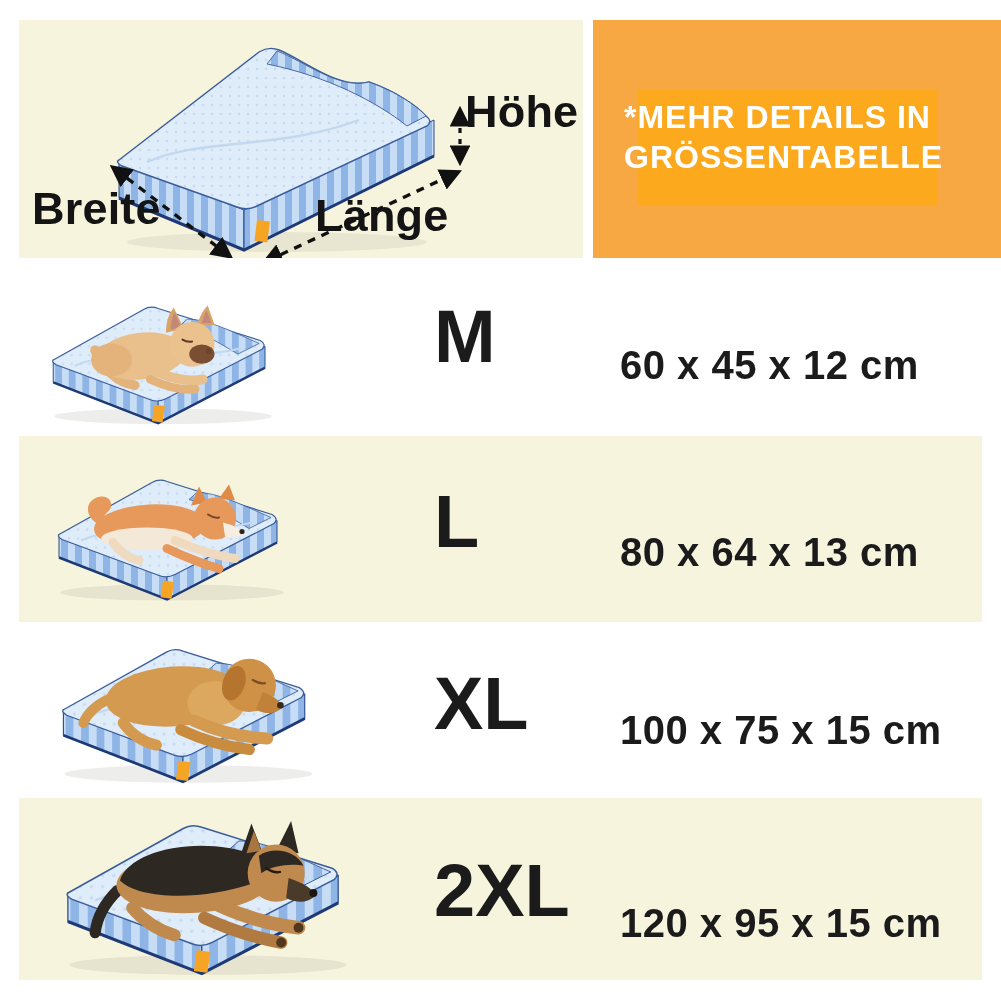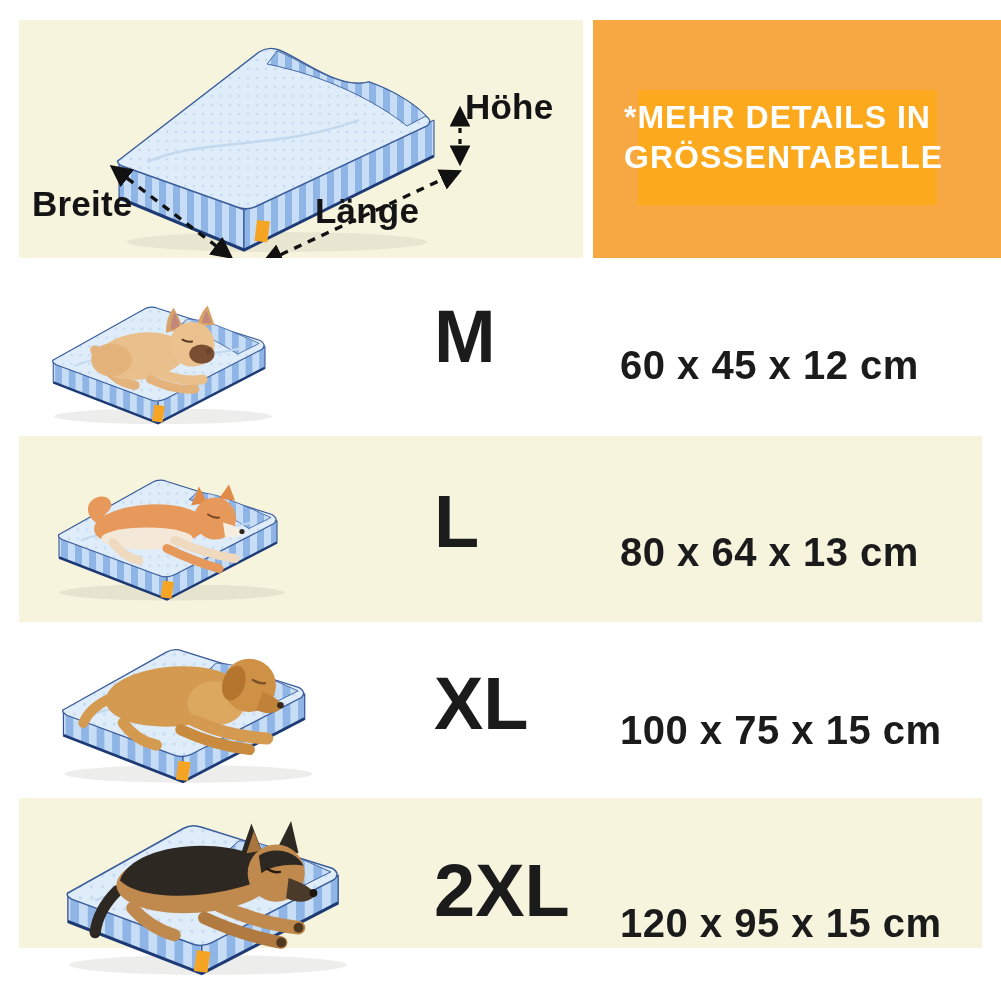--- a/index.html
+++ b/index.html
@@ -7,21 +7,21 @@
     position:relative;width:1001px;height:1001px;background:#ffffff;
     overflow:hidden;font-family:"Liberation Sans",sans-serif;color:#161616;
   }
   
   #diagram-panel{
     position:absolute;left:19px;top:20px;width:564px;height:238px;
     background:#F7F4DE;
   }
   #diagram-panel svg{position:absolute;left:0;top:0;}
   .dim-label{
-    position:absolute;font-size:35px;font-weight:bold;line-height:1;
+    position:absolute;font-size:45px;font-weight:bold;line-height:1;
     color:#141414;letter-spacing:0.2px;white-space:nowrap;
   }
   #label-breite{left:13px;top:166px;}
   #label-laenge{left:296px;top:173px;}
   #label-hoehe{left:446px;top:69px;}
 
   #details-banner{
     position:absolute;left:593px;top:20px;width:430px;height:238px;
     background:#F8A843;
   }
@@ -33,21 +33,21 @@
     position:absolute;left:31px;top:77px;font-size:32px;font-weight:bold;
     line-height:40px;color:#ffffff;letter-spacing:1px;white-space:nowrap;
   }
   #banner-text span{display:block;}
 
   
   .size-row{position:absolute;left:19px;width:963px;}
   #row-m  {top:258px;height:178px;background:#ffffff;}
   #row-l  {top:436px;height:186px;background:#F7F4DE;}
   #row-xl {top:622px;height:176px;background:#ffffff;}
-  #row-2xl{top:798px;height:150px;background:#F7F4DE;}
+  #row-2xl{top:798px;height:182px;background:#F7F4DE;}
 
   .bed-figure{position:absolute;}
   #row-m  .bed-figure{left:21px;top:32px;}
   #row-l  .bed-figure{left:28px;top:24px;}
   #row-xl .bed-figure{left:31px;top:8px;}
   #row-2xl .bed-figure{left:34px;top:5px;}
 
   .size-label{
     position:absolute;left:415px;font-size:74px;font-weight:bold;
     line-height:1;color:#1b1b1b;white-space:nowrap;

